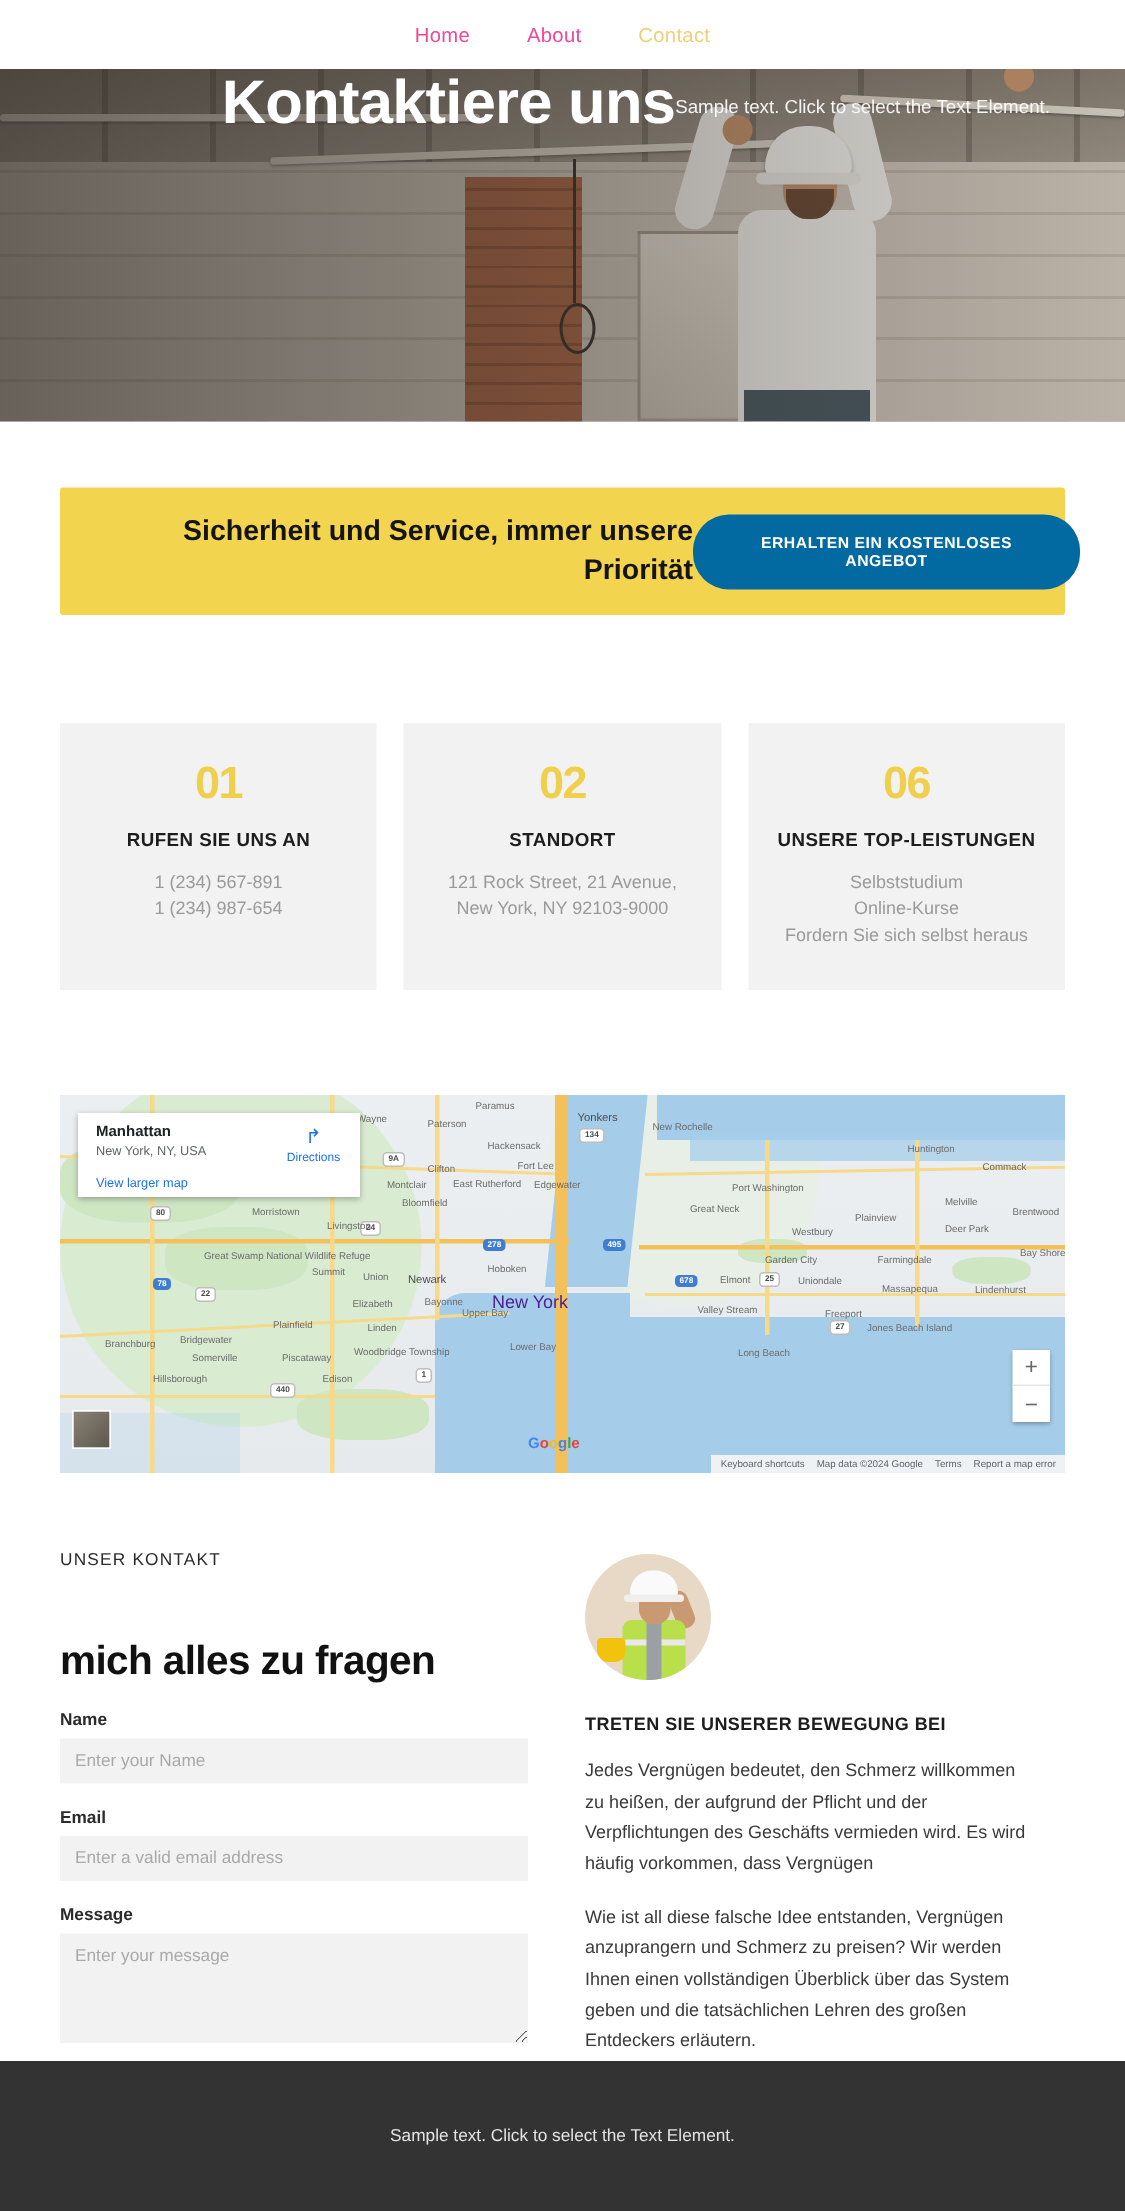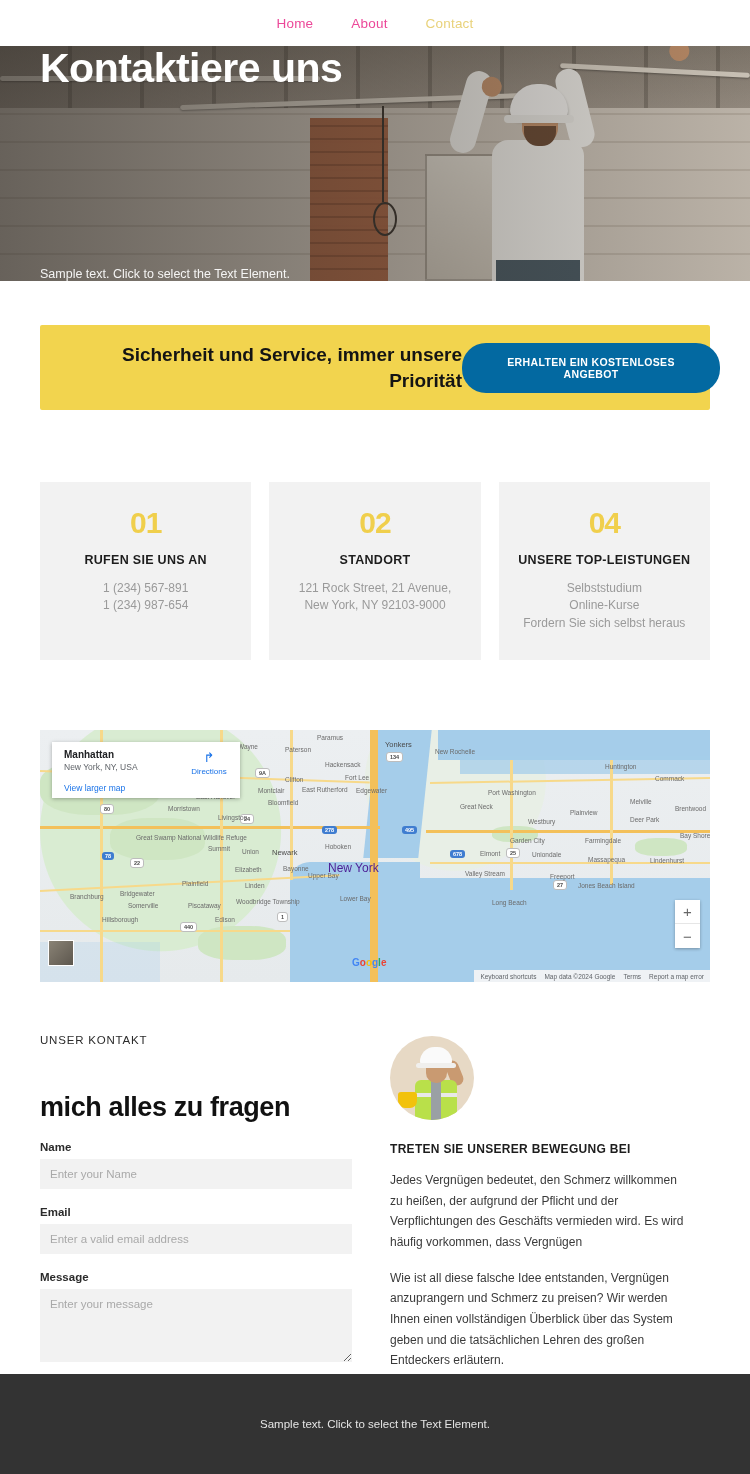--- a/index.html
+++ b/index.html
@@ -115,21 +115,21 @@
   .hp-cord:after{
     content:""; position:absolute; left:-9px; top:96px; width:20px; height:30px;
     border:2px solid #3a332c; border-radius:50%;
   }
   .hero-scrim{
     position:absolute; inset:0;
     background:linear-gradient(90deg, rgba(40,36,32,.62) 0%, rgba(40,36,32,.40) 45%, rgba(40,36,32,.12) 100%);
   }
   .hero-inner{
     position:absolute; left:40px; top:0; bottom:0; width:660px;
-    display:flex; flex-direction:column; justify-content:space-between;
+    display:flex; flex-direction:row; justify-content:flex-end;
   }
   .hero-title{
     color:#fff; font-size:41px; font-weight:700; letter-spacing:-.5px; line-height:1.1;
   }
   .hero-sub{
     margin-top:18px; color:rgba(255,255,255,.92); font-size:12.5px;
   }
 
   
   .cta-wrap{ padding:44px 40px 0 40px; }
@@ -368,21 +368,21 @@
   </div>
   <div class="card">
     <div class="card-num">02</div>
     <div class="card-title">STANDORT</div>
     <div class="card-lines">
       <div class="card-line">121 Rock Street, 21 Avenue,</div>
       <div class="card-line">New York, NY 92103-9000</div>
     </div>
   </div>
   <div class="card">
-    <div class="card-num">04</div>
+    <div class="card-num">06</div>
     <div class="card-title">UNSERE TOP-LEISTUNGEN</div>
     <div class="card-lines">
       <div class="card-line">Selbststudium</div>
       <div class="card-line">Online-Kurse</div>
       <div class="card-line">Fordern Sie sich selbst heraus</div>
     </div>
   </div>
 </div>
 
 <div class="map-wrap">

